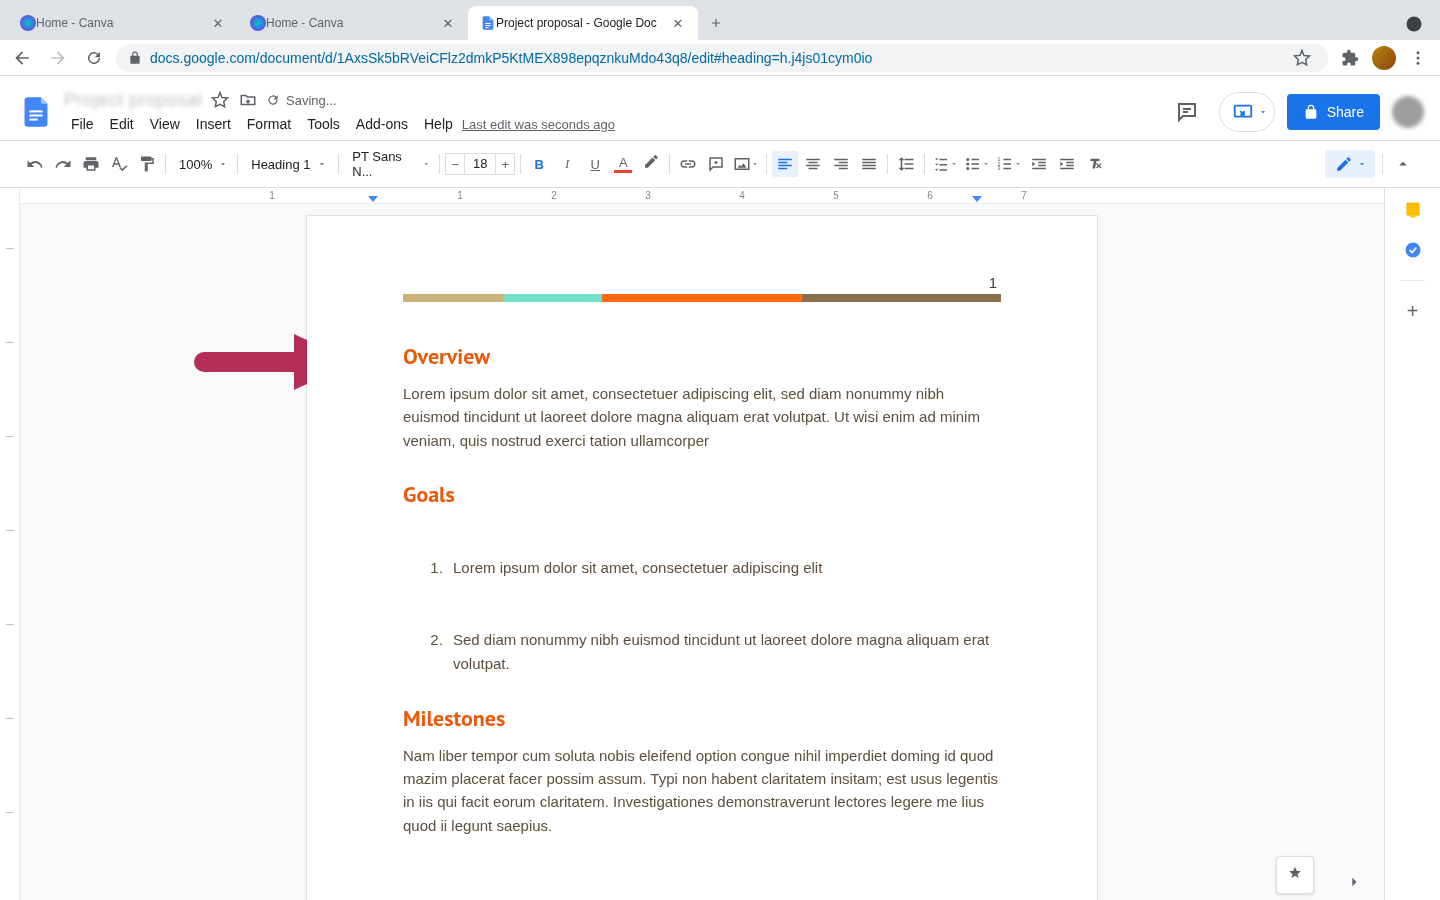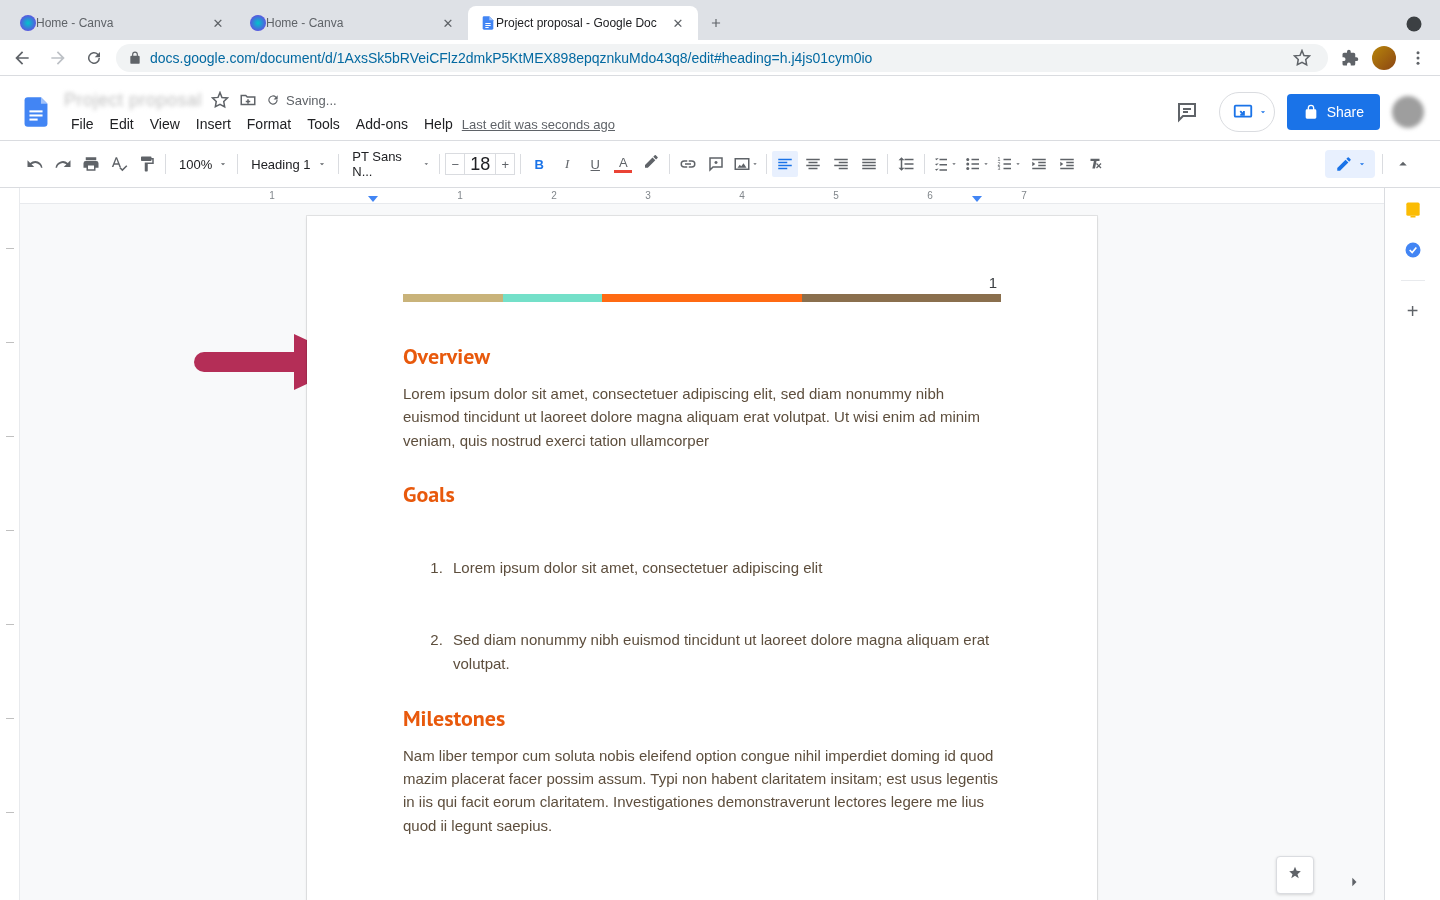--- a/index.html
+++ b/index.html
@@ -46,21 +46,21 @@
 
 
 .toolbar { height: 48px; border-top: 1px solid #dadce0; border-bottom: 1px solid #dadce0; display: flex; align-items: center; padding: 0 24px 0 22px; gap: 2px; }
 .tb-btn { min-width: 26px; height: 26px; display: flex; align-items: center; justify-content: center; color: #5f6368; border-radius: 2px; padding: 0 2px; }
 .tb-btn.active { background: #e8f0fe; color: #1a73e8; }
 .tb-sep { width: 1px; height: 20px; background: #dadce0; margin: 0 3px; }
 .tb-select { height: 24px; display: flex; align-items: center; gap: 6px; padding: 0 4px 0 8px; color: #202124; font-size: 13px; }
 .tb-select .chev { color: #5f6368; }
 .fontsize { display: flex; align-items: center; }
 .fontsize .step { width: 20px; height: 22px; border: 1px solid #dadce0; display: flex; align-items: center; justify-content: center; color: #5f6368; }
-.fontsize .val { width: 30px; height: 22px; border-top: 1px solid #dadce0; border-bottom: 1px solid #dadce0; text-align: center; font-size: 18px; line-height: 20px; }
+.fontsize .val { width: 30px; height: 22px; border-top: 1px solid #dadce0; border-bottom: 1px solid #dadce0; text-align: center; font-size: 13px; line-height: 20px; }
 .text-color-btn { flex-direction: column; gap: 0; }
 .text-color-btn .bar { width: 18px; height: 3px; background: #ea4335; }
 .toolbar-right { margin-left: auto; display: flex; align-items: center; gap: 4px; }
 .editing-btn { background: #e8f0fe; border-radius: 4px; padding: 0 8px 0 10px; height: 28px; display: flex; align-items: center; gap: 4px; color: #1a73e8; }
 
 
 .workspace { display: flex; height: calc(900px - 40px - 36px - 64px - 36px); }
 .ruler-v { width: 20px; background: #fff; border-right: 1px solid #e8eaed; position: relative; }
 .ruler-v .tick { position: absolute; left: 6px; width: 8px; height: 1px; background: #c0c0c0; }
 .docarea { flex: 1; background: #f8f9fa; overflow: auto; position: relative; }

